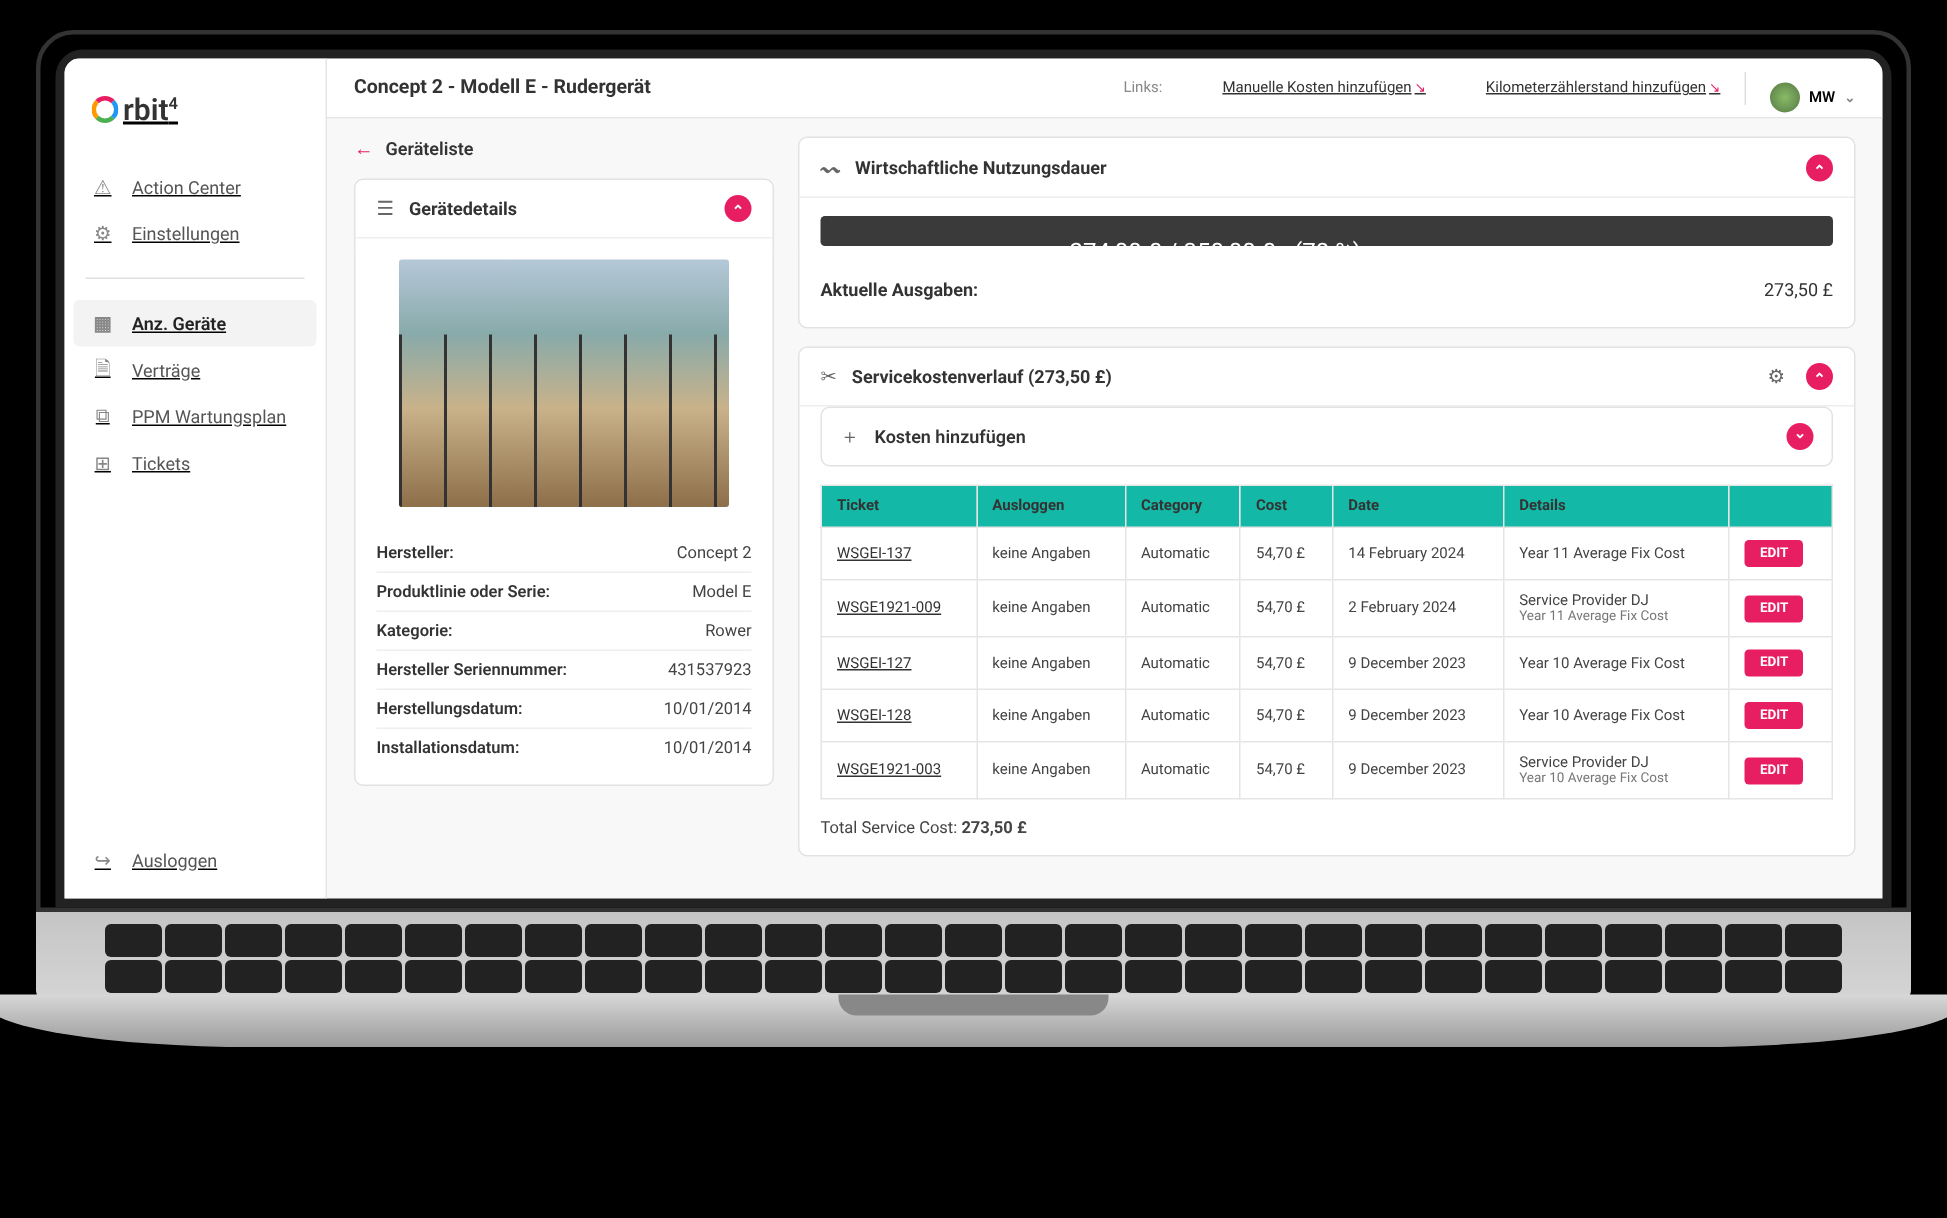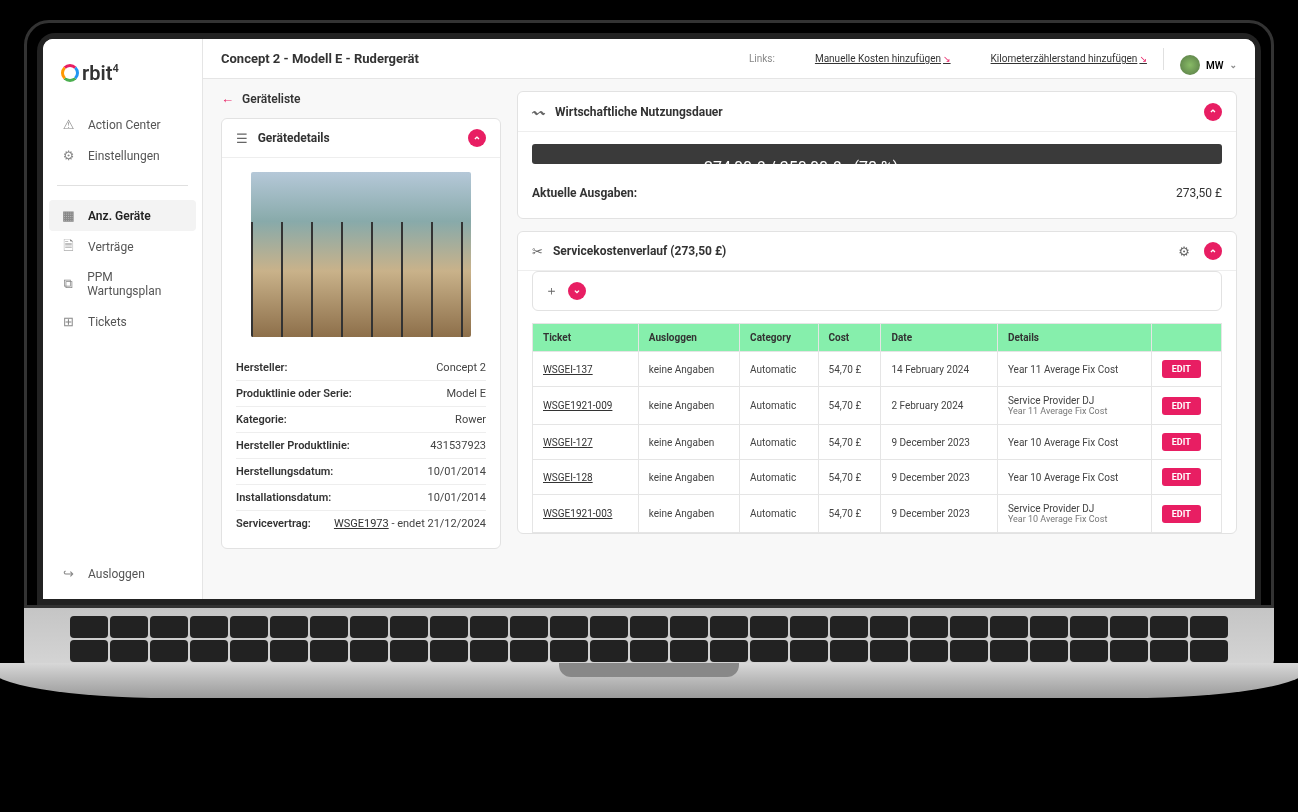--- a/index.html
+++ b/index.html
@@ -6,21 +6,21 @@
 body { background: #000; display: flex; justify-content: center; align-items: flex-start; padding: 20px; }
 
 .laptop-frame { width: 1250px; background: #000; border-radius: 25px 25px 0 0; padding: 10px 10px 0 10px; position: relative; border: 3px solid #333; }
 .laptop-inner { background: #222; border-radius: 18px 18px 0 0; padding: 6px; }
 .screen { background: #f8f8f8; width: 100%; height: 560px; border-radius: 10px 10px 0 0; overflow: hidden; display: flex; }
 .laptop-base { width: 1320px; height: 35px; background: linear-gradient(180deg,#d8d8d8 0%,#b8b8b8 50%,#9a9a9a 100%); margin: -5px auto 0; border-radius: 0 0 180px 180px / 0 0 30px 30px; position: relative; }
 .laptop-notch { width: 180px; height: 14px; background: #888; border-radius: 0 0 12px 12px; margin: 0 auto; }
 .laptop-keyboard { width: 1250px; height: 60px; background: linear-gradient(180deg,#c5c5c5,#d5d5d5); border-radius: 0 0 8px 8px; padding: 8px 40px; display: flex; flex-wrap: wrap; gap: 2px; justify-content: center; }
 .laptop-keyboard span { width: 38px; height: 22px; background: #222; border-radius: 4px; }
 
-.sidebar { width: 160px; background: #fff; border-right: 1px solid #e5e5e5; display: flex; flex-direction: column; padding: 10px 0; }
+.sidebar { width: 175px; background: #fff; border-right: 1px solid #e5e5e5; display: flex; flex-direction: column; padding: 10px 0; text-decoration: underline; }
 .logo { padding: 12px 18px 20px; font-size: 20px; font-weight: 600; color: #333; }
 .logo sup { font-size: 11px; }
 .logo-ring { display: inline-block; width: 18px; height: 18px; border: 3px solid transparent; border-radius: 50%; border-top-color:#e81e63; border-right-color:#2196f3; border-bottom-color:#4caf50; border-left-color:#ff9800; vertical-align: -2px; margin-right: 3px; }
 .nav-section { padding: 4px 0; }
 .nav-sep { border-top: 1px solid #e0e0e0; margin: 10px 14px; }
 .nav-item { display: flex; align-items: center; gap: 12px; padding: 8px 18px; font-size: 12px; color: #555; cursor: pointer; }
 .nav-item.active { background: #f3f3f3; color: #222; font-weight: 600; border-radius: 4px; margin: 0 6px; padding-left: 12px; }
 .nav-icon { width: 15px; height: 15px; display: inline-flex; align-items: center; justify-content: center; color: #888; font-size: 13px; }
 .sidebar-spacer { flex: 1; }
 
@@ -69,21 +69,21 @@
 .budget-row { display: flex; justify-content: space-between; padding: 6px 0; font-size: 12px; }
 .budget-label { font-weight: 700; color: #333; }
 .budget-value { color: #333; }
 
 .subcard { border: 1px solid #e2e2e2; border-radius: 6px; margin: 0 14px 12px; }
 .subcard-header { display: flex; align-items: center; gap: 10px; padding: 10px 12px; }
 .subcard-title { font-size: 12px; font-weight: 600; color: #333; flex: 1; }
 .plus-icon { font-size: 13px; color: #666; }
 
 .costs-table { width: calc(100% - 28px); margin: 0 14px; border-collapse: collapse; font-size: 10px; }
-.costs-table th { text-align: left; padding: 8px 10px; border: 1px solid #e5e5e5; font-weight: 700; color: #333; background: #86efac; }
+.costs-table th { text-align: left; padding: 8px 10px; border: 1px solid #e5e5e5; font-weight: 700; color: #333; background: #14b8a6; }
 .costs-table td { padding: 8px 10px; border: 1px solid #e5e5e5; color: #444; vertical-align: middle; }
 .ticket-link { text-decoration: underline; color: #333; cursor: pointer; }
 .edit-btn { background: #e81e63; color: #fff; border: none; border-radius: 3px; padding: 4px 10px; font-size: 9px; font-weight: 700; cursor: pointer; }
 .details-sub { color: #777; font-size: 9px; }
 
 .total-cost { padding: 12px 14px; font-size: 11px; color: #444; }
 .total-cost strong { font-weight: 700; }
 </style>
 </head>
 <body>
@@ -169,34 +169,30 @@
                     </div>
                     <div class="detail-row">
                       <span class="detail-label">Produktlinie oder Serie:</span>
                       <span class="detail-value">Model E</span>
                     </div>
                     <div class="detail-row">
                       <span class="detail-label">Kategorie:</span>
                       <span class="detail-value">Rower</span>
                     </div>
                     <div class="detail-row">
-                      <span class="detail-label">Hersteller Produktlinie:</span>
+                      <span class="detail-label">Hersteller Seriennummer:</span>
                       <span class="detail-value">431537923</span>
                     </div>
                     <div class="detail-row">
                       <span class="detail-label">Herstellungsdatum:</span>
                       <span class="detail-value">10/01/2014</span>
                     </div>
                     <div class="detail-row">
                       <span class="detail-label">Installationsdatum:</span>
                       <span class="detail-value">10/01/2014</span>
-                    </div>
-                    <div class="detail-row">
-                      <span class="detail-label">Servicevertrag:</span>
-                      <span class="detail-value"><span class="detail-link">WSGE1973</span><span> - endet 21/12/2024</span></span>
                     </div>
                   </div>
             </div>
           </div>
 
           <div class="right-col">
             <div class="card">
               <div class="card-header">
                 <span class="card-icon">〰</span>
                 <span class="card-title">Wirtschaftliche Nutzungsdauer</span>
@@ -219,20 +215,21 @@
               <div class="card-header">
                 <span class="card-icon">✂</span>
                 <span class="card-title">Servicekostenverlauf (273,50 £)</span>
                 <span class="gear-icon">⚙</span>
                 <span class="toggle-btn up"></span>
               </div>
 
               <div class="subcard">
                 <div class="subcard-header">
                   <span class="plus-icon">＋</span>
+                  <span class="subcard-title">Kosten hinzufügen</span>
                   <span class="toggle-btn down"></span>
                 </div>
               </div>
 
               <table class="costs-table">
                 <thead>
                       <tr id="costs-head">
                         <th>Ticket</th>
                         <th>Ausloggen</th>
                         <th>Category</th>
@@ -290,20 +287,23 @@
     <td>9 December 2023</td>
     <td>
                           <div>Service Provider DJ</div>
                           <div class="details-sub">Year 10 Average Fix Cost</div>
                         </td>
     <td><button class="edit-btn">EDIT</button></td>
                       </tr>
                     </tbody>
               </table>
 
+              <div class="total-cost">
+                <span>Total Service Cost:</span> <strong>273,50 £</strong>
+              </div>
             </div>
 
           </div>
         </div>
       </div>
 
     </div>
   </div>
 </div>
 <div class="laptop-keyboard">

